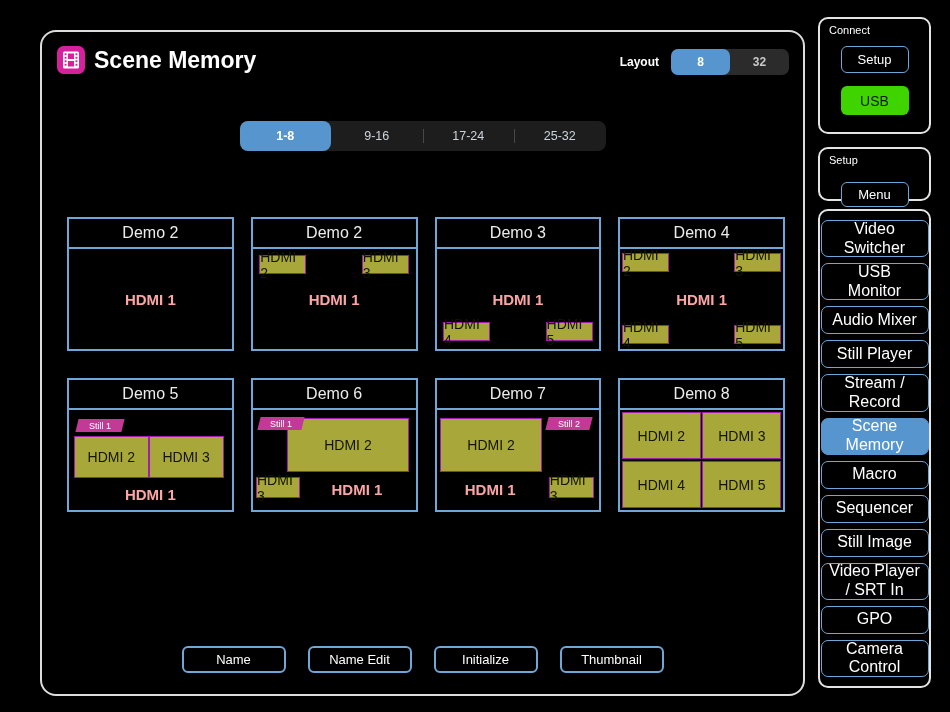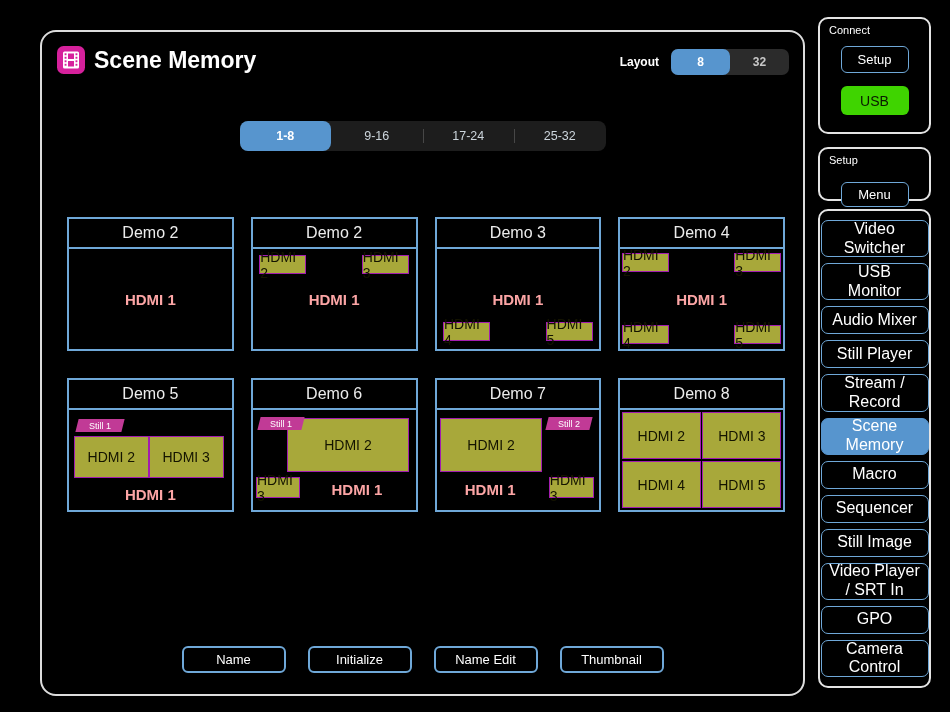--- a/index.html
+++ b/index.html
@@ -236,22 +236,22 @@
             </div>
             <div class="el el-box" style="left: 50.5%; top: 51%; width: 48.5%; height: 47%;">
               <span>HDMI 5</span>
             </div>
           </div>
         </div>
       </div>
 
     <div class="footer-row" id="footer-row">
         <div class="footer-btn">Name</div>
+        <div class="footer-btn">Name Edit</div>
         <div class="footer-btn">Initialize</div>
-        <div class="footer-btn">Name Edit</div>
         <div class="footer-btn">Thumbnail</div>
       </div>
   </div>
 
   <div class="side-box" id="connect-box">
     <div class="side-label">Connect</div>
     <div class="pill-btn setup-btn">Setup</div>
     <div class="usb-btn">USB</div>
   </div>
 

